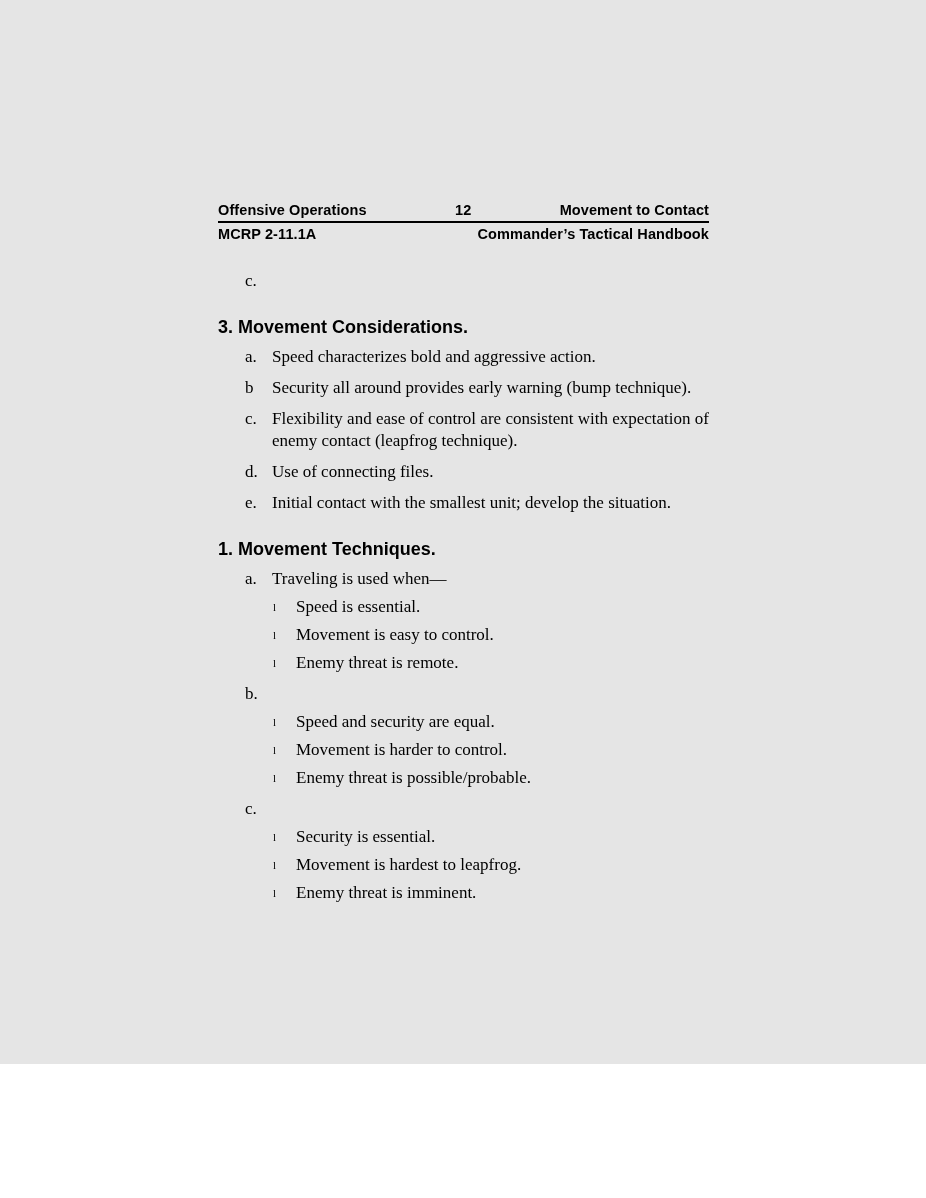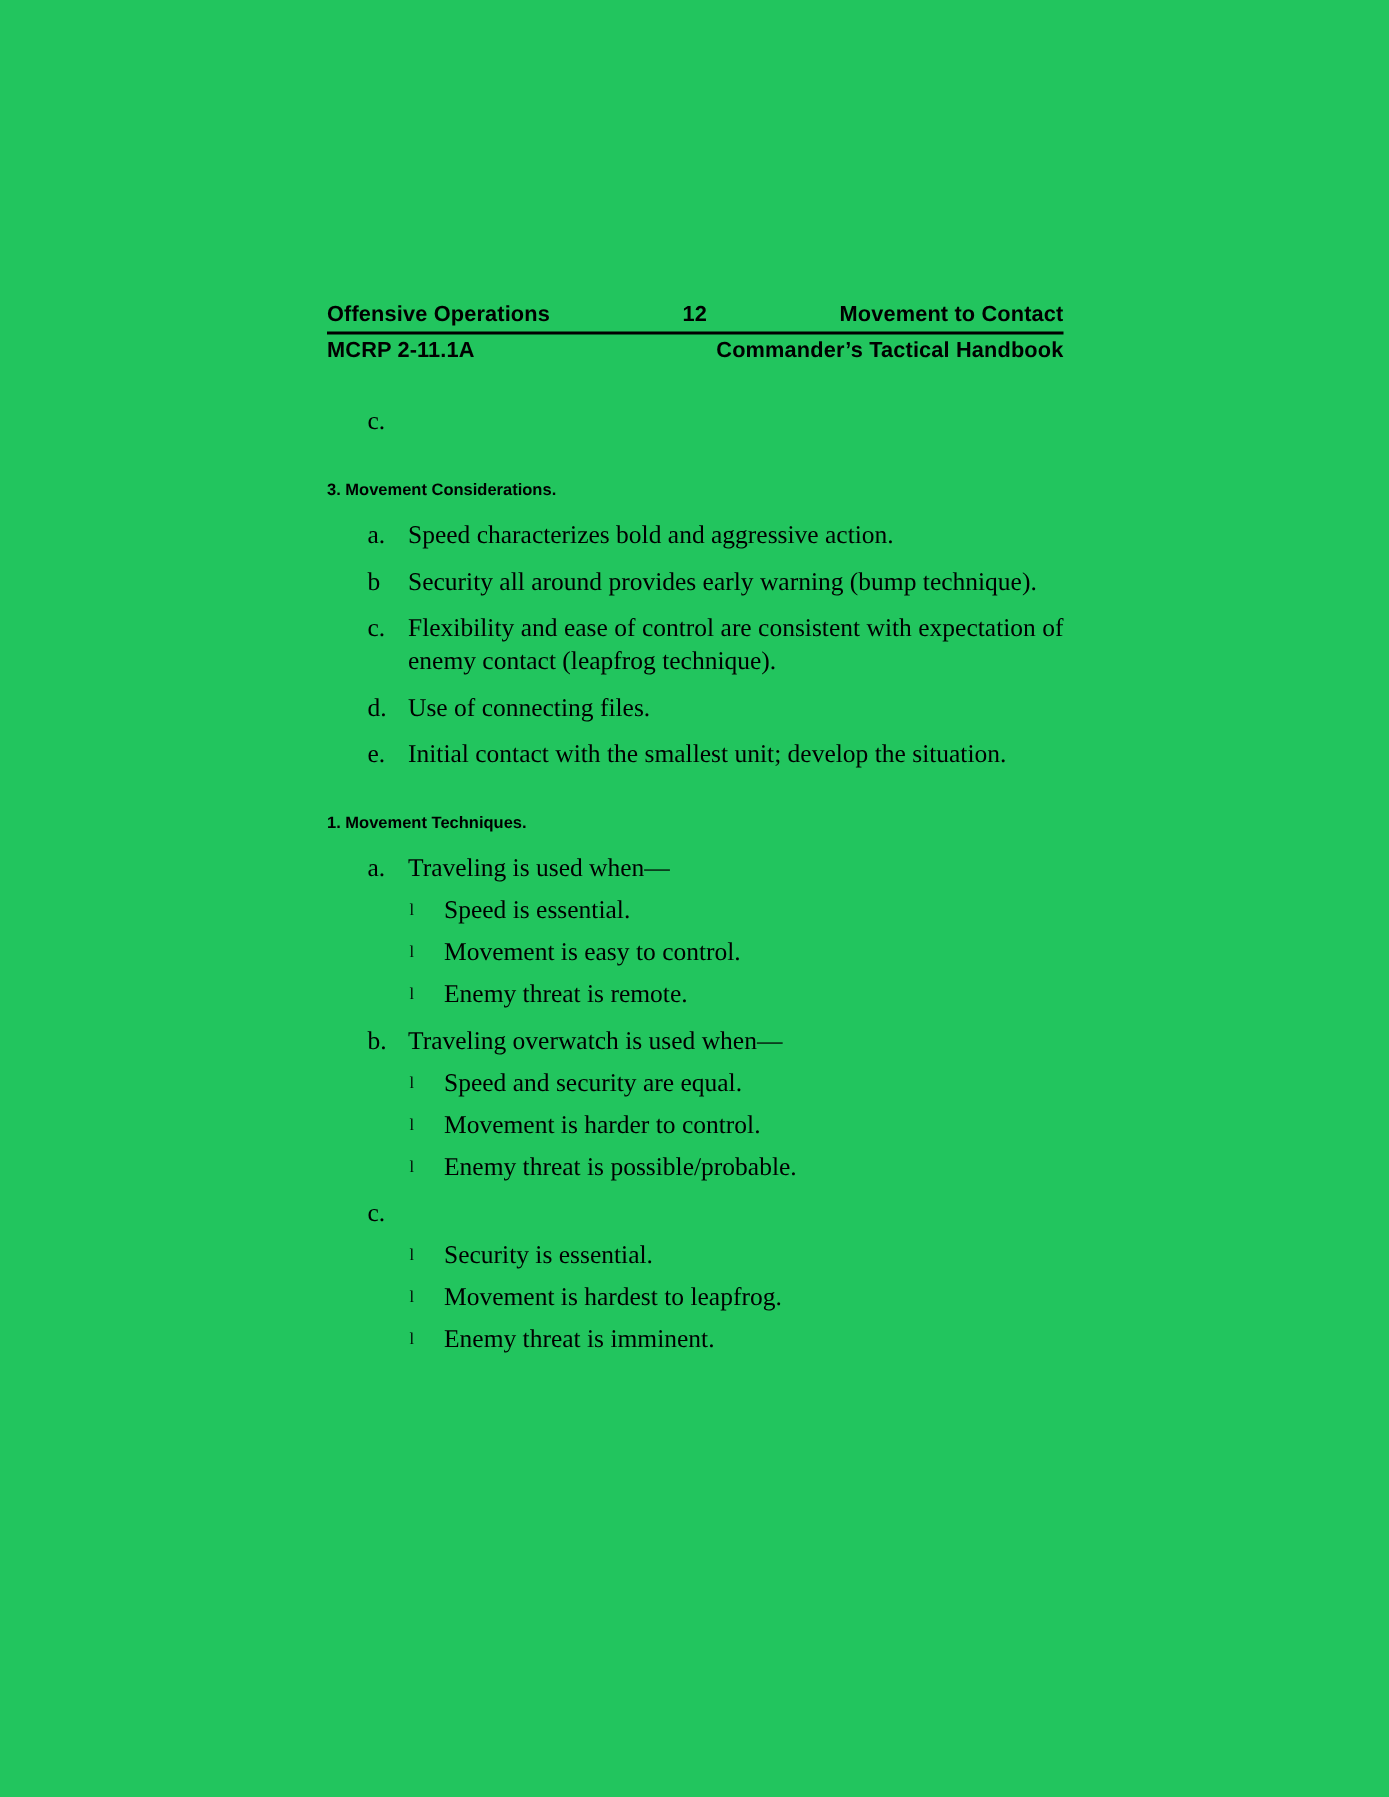--- a/index.html
+++ b/index.html
@@ -1,20 +1,20 @@
 <!DOCTYPE html>
 <html><head>
 <meta charset="utf-8">
 <style>
   html, body { margin: 0; padding: 0; background: #ffffff; }
   .page {
     position: relative;
     width: 926px;
-    height: 1198px;
-    background: #22c55e;
+    height: 1064px;
+    background: #e5e5e5;
     color: #000000;
     overflow: hidden;
   }
   .content {
     position: absolute;
     left: 218px;
     top: 202px;
     width: 491px;
     font-family: "Liberation Serif", serif;
   }
@@ -28,21 +28,21 @@
     letter-spacing: 0.1px;
   }
   .hrow1 {
     border-bottom: 2px solid #000;
     padding-bottom: 2px;
   }
   .hrow2 { margin-top: 3px; }
   .section-heading {
     font-family: "Liberation Sans", sans-serif;
     font-weight: 700;
-    font-size: 11px;
+    font-size: 18px;
     line-height: 19px;
     margin: 26px 0 2px 0;
   }
   .item {
     display: flex;
     font-size: 17px;
     line-height: 22px;
     margin-top: 9px;
   }
   .item .label {
@@ -127,21 +127,20 @@
       <span class="glyph">l</span>
       <div class="text">Movement is easy to control.</div>
     </div>
     <div class="bullet">
       <span class="glyph">l</span>
       <div class="text">Enemy threat is remote.</div>
     </div>
 
     <div class="item">
       <span class="label">b.</span>
-      <div class="text">Traveling overwatch is used when—</div>
     </div>
     <div class="bullet">
       <span class="glyph">l</span>
       <div class="text">Speed and security are equal.</div>
     </div>
     <div class="bullet">
       <span class="glyph">l</span>
       <div class="text">Movement is harder to control.</div>
     </div>
     <div class="bullet">

